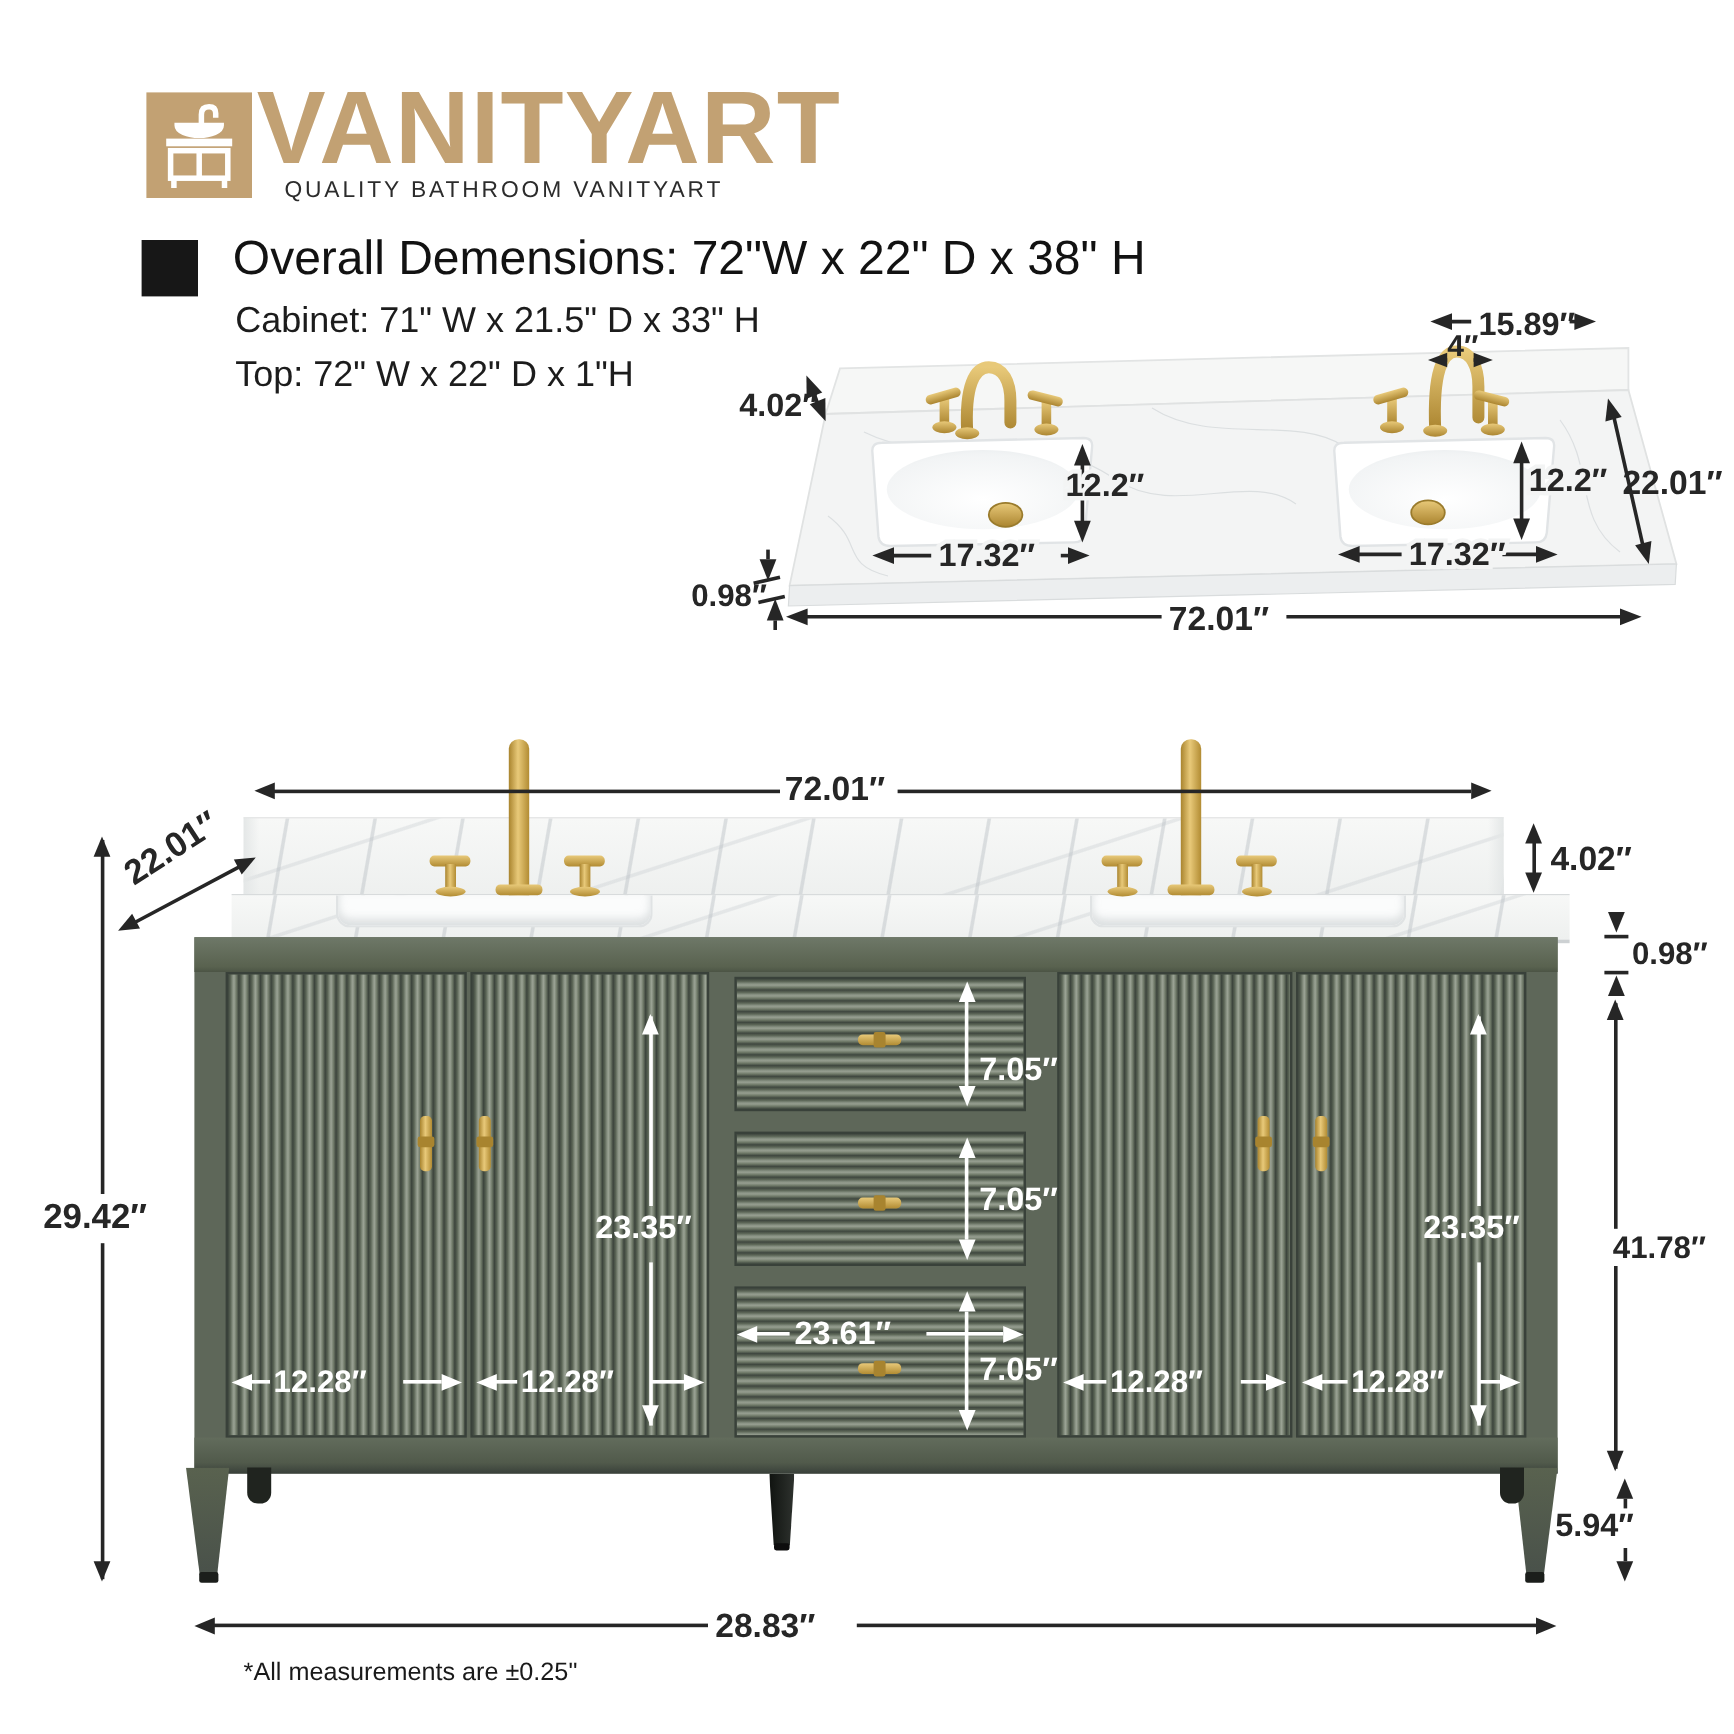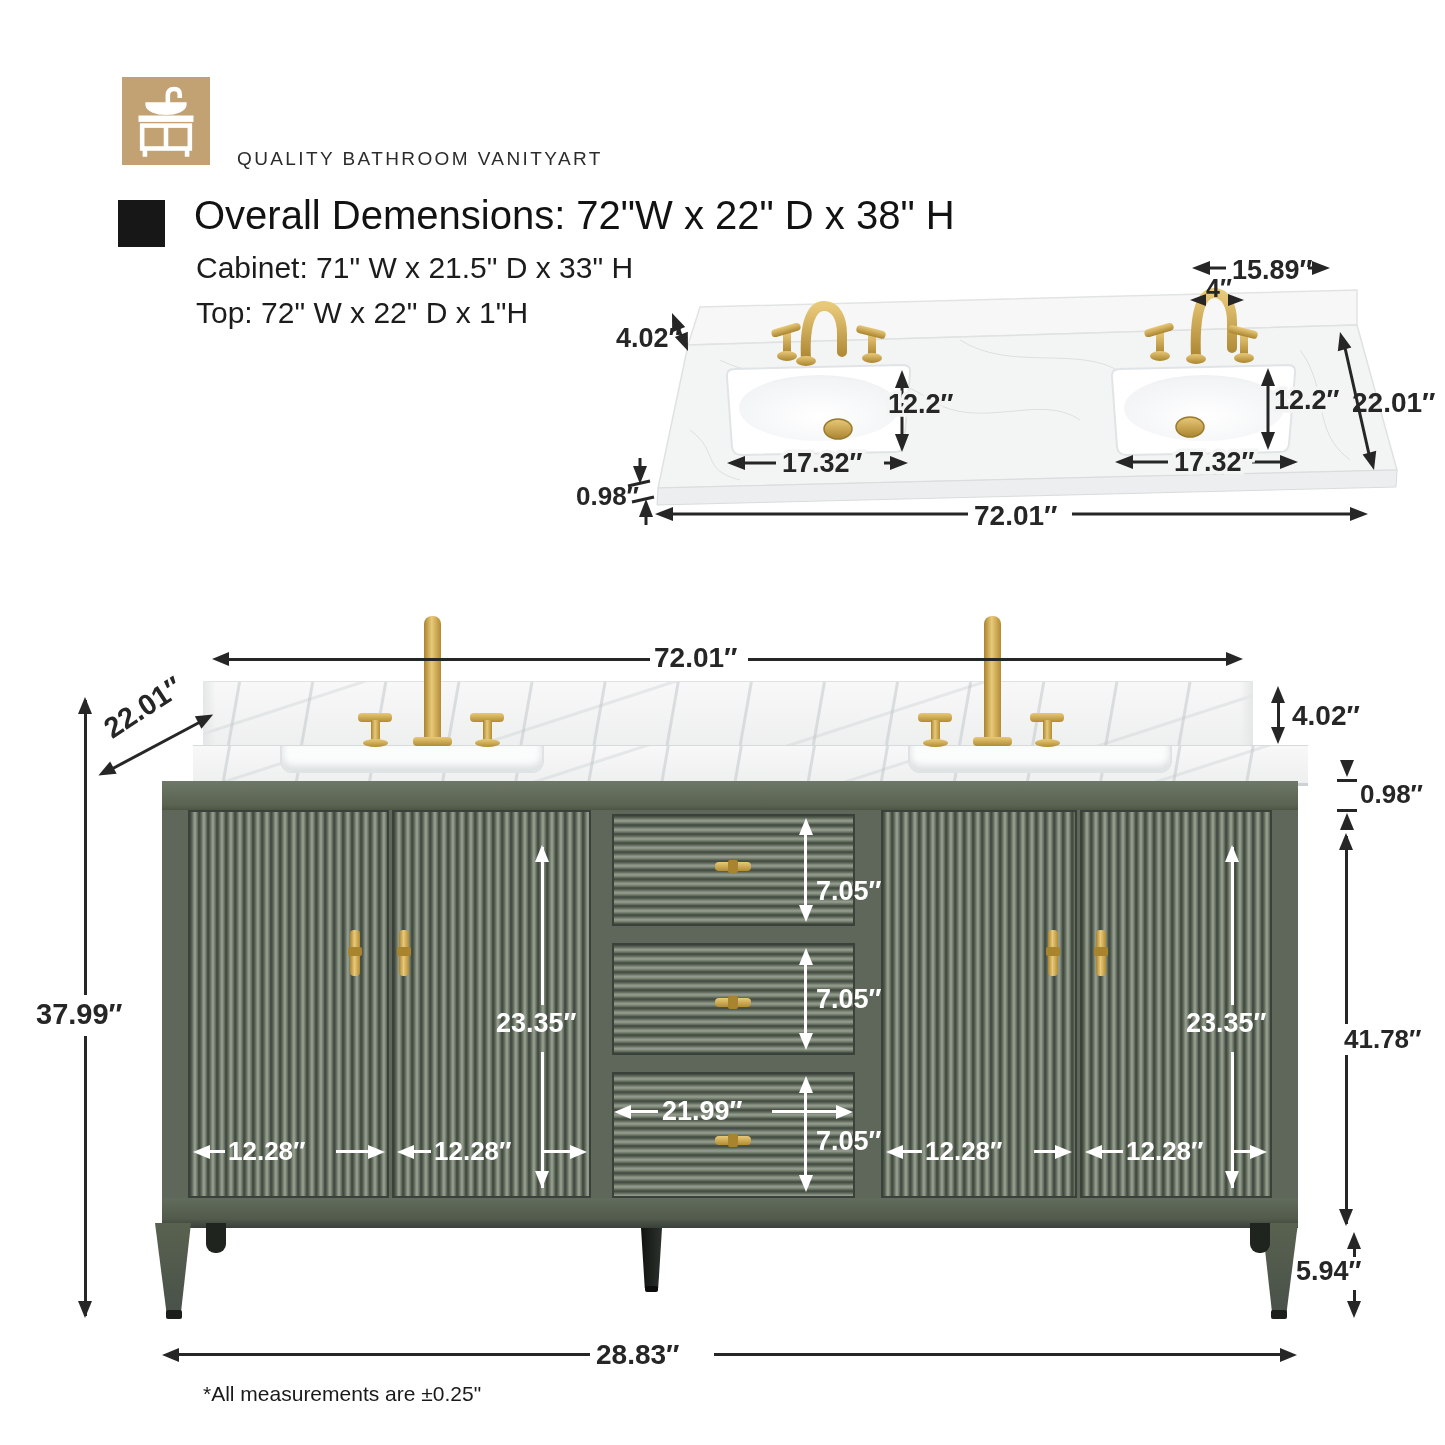--- a/index.html
+++ b/index.html
@@ -43,20 +43,21 @@
         <path d="M50 28 v-8 q0 -7 7 -7 q6 0 6 6 v4"></path>
         <path d="M28 30 h40 a20 9 0 0 1 -40 0 Z" fill="#fff"></path>
         <rect x="18" y="42" width="60" height="7" fill="#fff" stroke="none"></rect>
         <rect x="22" y="53" width="52" height="25"></rect>
         <line x1="48" y1="53" x2="48" y2="78"></line>
         <line x1="25" y1="78" x2="25" y2="87"></line>
         <line x1="71" y1="78" x2="71" y2="87"></line>
       </g>
     </svg>
   </div>
+  <div class="abs" style="left:214px;top:58px;font-size:86px;font-weight:700;letter-spacing:1px;color:#c2a173;">VANITYART</div>
   <div class="abs" style="left:237px;top:148px;font-size:19px;letter-spacing:2.4px;color:#2c2c2c;">QUALITY BATHROOM VANITYART</div>
 
   <div class="abs" style="left:118px;top:200px;width:47px;height:47px;background:#171717;"></div>
   <div class="abs" style="left:194px;top:193px;font-size:40px;color:#121212;">Overall Demensions: 72"W x 22" D x 38" H</div>
   <div class="abs" style="left:196px;top:251px;font-size:30px;color:#1c1c1c;">Cabinet: 71" W x 21.5" D x 33" H</div>
   <div class="abs" style="left:196px;top:296px;font-size:30px;color:#1c1c1c;">Top: 72" W x 22" D x 1"H</div>
 
 
   <svg class="abs" style="left:0;top:0;" width="1445" height="1445" viewBox="0 0 1445 1445">
     <defs>
@@ -254,21 +255,21 @@
   <div class="abs" style="left:106px;top:744px;width:100px;height:3px;background:#262626;transform:rotate(-28deg);">
     <div class="arr aL" style="left:-15px;top:-6px;"></div>
     <div class="arr aR" style="right:-15px;top:-6px;"></div>
   </div>
   <div class="dim" style="left:116px;top:712px;font-size:29px;transform:rotate(-33deg);transform-origin:0 100%;">22.01″</div>
 
   <div class="vl" style="left:84px;top:700px;height:295px;"></div>
   <div class="vl" style="left:84px;top:1036px;height:280px;"></div>
   <div class="arr aU" style="left:78px;top:697px;"></div>
   <div class="arr aD" style="left:78px;top:1301px;"></div>
-  <div class="dim" style="left:36px;top:998px;font-size:29px;">37.99″</div>
+  <div class="dim" style="left:36px;top:998px;font-size:29px;">29.42″</div>
 
   <div class="vl" style="left:1277px;top:700px;height:36px;"></div>
   <div class="arr aU" style="left:1271px;top:686px;"></div>
   <div class="arr aD" style="left:1271px;top:727px;"></div>
   <div class="dim" style="left:1292px;top:700px;font-size:28px;">4.02″</div>
 
   <div class="hl" style="left:1337px;top:779px;width:20px;"></div>
   <div class="hl" style="left:1337px;top:809px;width:20px;"></div>
   <div class="arr aD" style="left:1340px;top:760px;"></div>
   <div class="arr aU" style="left:1340px;top:813px;"></div>
@@ -301,21 +302,21 @@
   <div class="arr aD w" style="left:799px;top:1033px;"></div>
   <div class="dim w" style="left:816px;top:984px;">7.05″</div>
 
   <div class="arr aU w" style="left:799px;top:1076px;"></div>
   <div class="vl w" style="left:804px;top:1093px;height:82px;"></div>
   <div class="arr aD w" style="left:799px;top:1175px;"></div>
   <div class="dim w" style="left:816px;top:1126px;">7.05″</div>
 
   <div class="arr aL w" style="left:614px;top:1105px;"></div>
   <div class="hl w" style="left:630px;top:1110px;width:28px;"></div>
-  <div class="dim w" style="left:662px;top:1096px;">21.99″</div>
+  <div class="dim w" style="left:662px;top:1096px;">23.61″</div>
   <div class="hl w" style="left:772px;top:1110px;width:64px;"></div>
   <div class="arr aR w" style="left:836px;top:1105px;"></div>
 
   <div class="arr aL w" style="left:193px;top:1145px;"></div>
   <div class="hl w" style="left:209px;top:1150px;width:16px;"></div>
   <div class="dim w" style="left:228px;top:1136px;font-size:26px;">12.28″</div>
   <div class="hl w" style="left:336px;top:1150px;width:32px;"></div>
   <div class="arr aR w" style="left:368px;top:1145px;"></div>
 
   <div class="arr aL w" style="left:397px;top:1145px;"></div>

